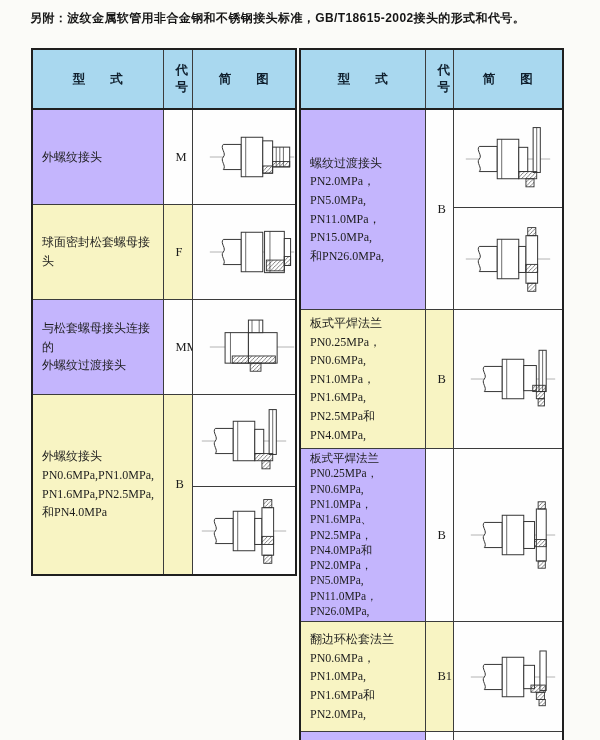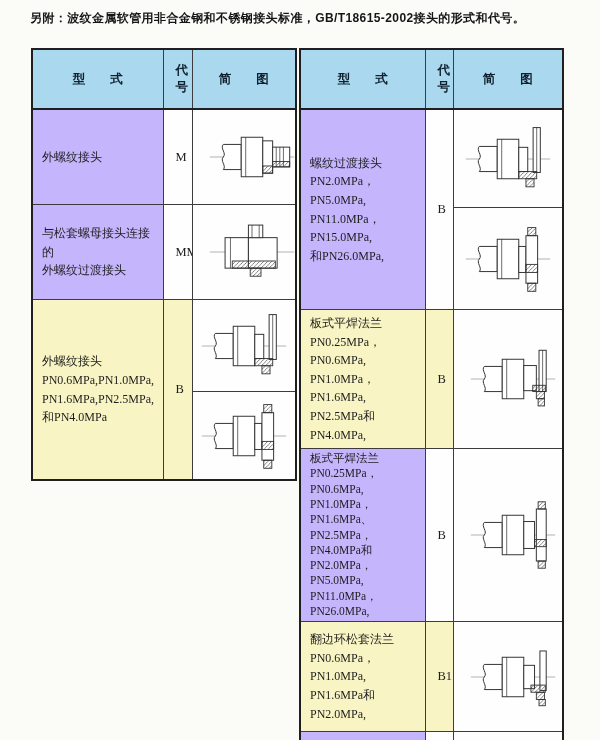--- a/index.html
+++ b/index.html
@@ -75,20 +75,40 @@
             <path d="M18,25 c-4,4 4,10 0,14 c-4,4 4,10 0,14 L38,53 L38,25 Z" fill="#fff" stroke="#333" stroke-width="1.1"></path>
             <rect x="38" y="17" width="24" height="44" fill="#fff" stroke="#333" stroke-width="1.1"></rect>
             <line x1="43" y1="17" x2="43" y2="61" stroke="#333" stroke-width="0.8"></line>
             <rect x="62" y="21" width="11" height="36" fill="#fff" stroke="#333" stroke-width="1.1"></rect>
             <rect x="73" y="28" width="19" height="22" fill="#fff" stroke="#333" stroke-width="1.1"></rect>
             <line x1="77" y1="28" x2="77" y2="50" stroke="#333" stroke-width="0.8"></line>
             <line x1="81" y1="28" x2="81" y2="50" stroke="#333" stroke-width="0.8"></line>
             <line x1="85" y1="28" x2="85" y2="50" stroke="#333" stroke-width="0.8"></line>
             <rect x="73" y="44" width="19" height="6" fill="url(#hp1)" stroke="#333" stroke-width="1"></rect>
             <rect x="62" y="49" width="11" height="8" fill="url(#hp1)" stroke="#333" stroke-width="1"></rect>
+          </svg></td>
+  </tr>
+  <tr style="height:93px">
+    <td class="type-cell hl">球面密封松套螺母接头</td>
+    <td class="code-cell hl">F</td>
+    <td class="diag-cell"><svg width="94" height="70" viewBox="0 0 100 78" xmlns="http://www.w3.org/2000/svg">
+            <defs>
+              <pattern id="hp2" width="4.5" height="4.5" patternUnits="userSpaceOnUse">
+                <path d="M0,4.5 L4.5,0" stroke="#3a3a3a" stroke-width="0.7"></path>
+              </pattern>
+            </defs>
+            <line x1="3" y1="39" x2="97" y2="39" stroke="#888" stroke-width="0.7"></line>
+            <path d="M18,25 c-4,4 4,10 0,14 c-4,4 4,10 0,14 L38,53 L38,25 Z" fill="#fff" stroke="#333" stroke-width="1.1"></path>
+            <rect x="38" y="17" width="24" height="44" fill="#fff" stroke="#333" stroke-width="1.1"></rect>
+            <line x1="43" y1="17" x2="43" y2="61" stroke="#333" stroke-width="0.8"></line>
+            <rect x="64" y="16" width="22" height="46" fill="#fff" stroke="#333" stroke-width="1.1"></rect>
+            <line x1="70" y1="16" x2="70" y2="62" stroke="#333" stroke-width="0.8"></line>
+            <rect x="86" y="24" width="7" height="30" fill="#fff" stroke="#333" stroke-width="1.1"></rect>
+            <rect x="66" y="48" width="20" height="12" fill="url(#hp2)" stroke="#333" stroke-width="1"></rect>
+            <rect x="86" y="44" width="7" height="10" fill="url(#hp2)" stroke="#333" stroke-width="1"></rect>
           </svg></td>
   </tr>
   <tr style="height:87px">
     <td class="type-cell">与松套螺母接头连接的
 外螺纹过渡接头</td>
     <td class="code-cell">MM</td>
     <td class="diag-cell"><svg width="94" height="70" viewBox="0 0 100 78" xmlns="http://www.w3.org/2000/svg">
             <defs>
               <pattern id="hp3" width="4.5" height="4.5" patternUnits="userSpaceOnUse">
                 <path d="M0,4.5 L4.5,0" stroke="#3a3a3a" stroke-width="0.7"></path>

